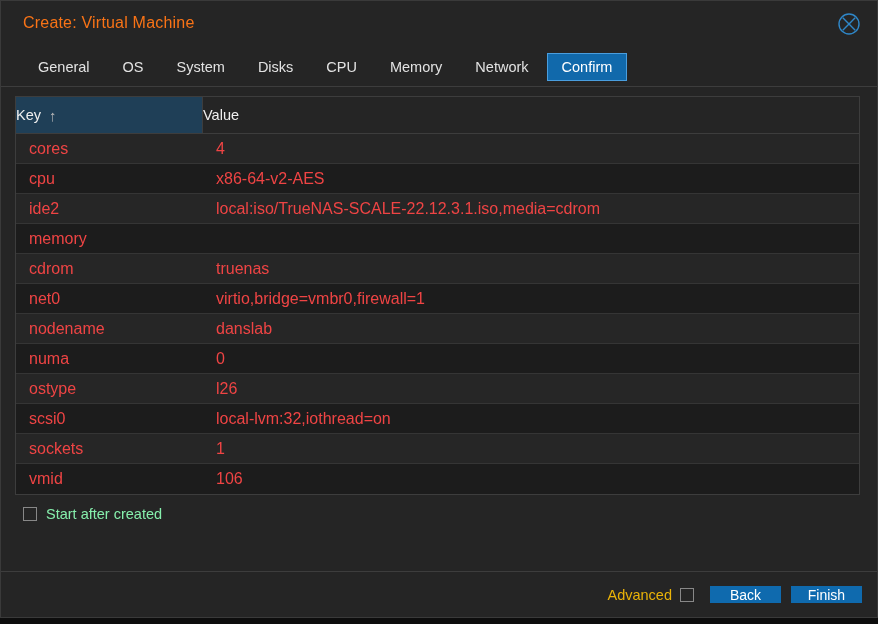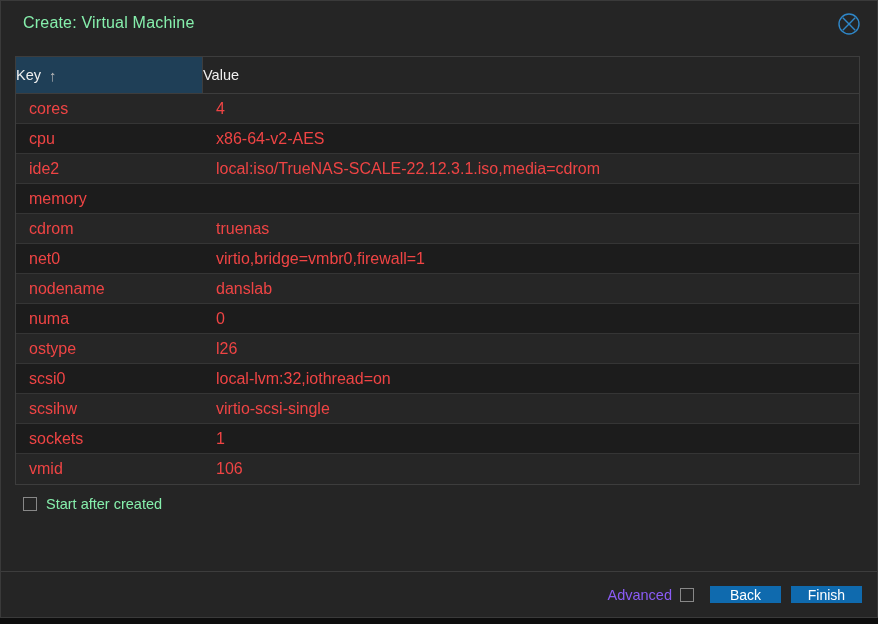--- a/index.html
+++ b/index.html
@@ -22,21 +22,21 @@
   .dlg-header {
     position: relative;
     height: 46px;
     flex: 0 0 46px;
     background: #252525;
   }
   .dlg-title {
     position: absolute;
     left: 22px; top: 13px;
     font-size: 16px;
-    color: #86efac;
+    color: #f97316;
     letter-spacing: .2px;
   }
   .close-btn {
     position: absolute;
     right: 15px; top: 10px;
     width: 26px; height: 26px;
     cursor: pointer;
   }
   .close-btn svg { display: block; }
   
@@ -156,21 +156,21 @@
     gap: 10px;
   }
   .adv-wrap {
     display: flex;
     align-items: center;
     gap: 8px;
     margin-right: 6px;
   }
   .adv-label {
     font-size: 14.5px;
-    color: #8b5cf6;
+    color: #eab308;
   }
   .btn {
     background: #0f6aae;
     color: #ffffff;
     font-size: 14px;
     border: none;
     height: 17px;
     min-width: 71px;
     padding: 0 14px;
     cursor: pointer;
@@ -186,20 +186,30 @@
     <div class="dlg-title">Create: Virtual Machine</div>
     <div class="close-btn">
       <svg width="26" height="26" viewBox="0 0 26 26">
         <circle cx="13" cy="13" r="10" fill="none" stroke="#2f87c8" stroke-width="1.4"></circle>
         <line x1="6.8" y1="6.8" x2="19.2" y2="19.2" stroke="#2f87c8" stroke-width="1.4"></line>
         <line x1="19.2" y1="6.8" x2="6.8" y2="19.2" stroke="#2f87c8" stroke-width="1.4"></line>
       </svg>
     </div>
   </div>
 
+  <div class="tabbar">
+    <div class="tab">General</div>
+    <div class="tab">OS</div>
+    <div class="tab">System</div>
+    <div class="tab">Disks</div>
+    <div class="tab">CPU</div>
+    <div class="tab">Memory</div>
+    <div class="tab">Network</div>
+    <div class="tab active">Confirm</div>
+  </div>
 
   <div class="dlg-body">
 
     <div class="grid">
       <div class="grid-header">
         <div class="gh-cell gh-key">
           <span>Key</span>
           <span class="sort-arrow">↑</span>
         </div>
         <div class="gh-cell gh-val">
@@ -241,24 +251,20 @@
         </div>
         <div class="grid-row">
           <div class="cell cell-key">ostype</div>
           <div class="cell cell-val">l26</div>
         </div>
         <div class="grid-row">
           <div class="cell cell-key">scsi0</div>
           <div class="cell cell-val">local-lvm:32,iothread=on</div>
         </div>
         <div class="grid-row">
-          <div class="cell cell-key">scsihw</div>
-          <div class="cell cell-val">virtio-scsi-single</div>
-        </div>
-        <div class="grid-row">
           <div class="cell cell-key">sockets</div>
           <div class="cell cell-val">1</div>
         </div>
         <div class="grid-row">
           <div class="cell cell-key">vmid</div>
           <div class="cell cell-val">106</div>
         </div>
       </div>
     </div>
 

